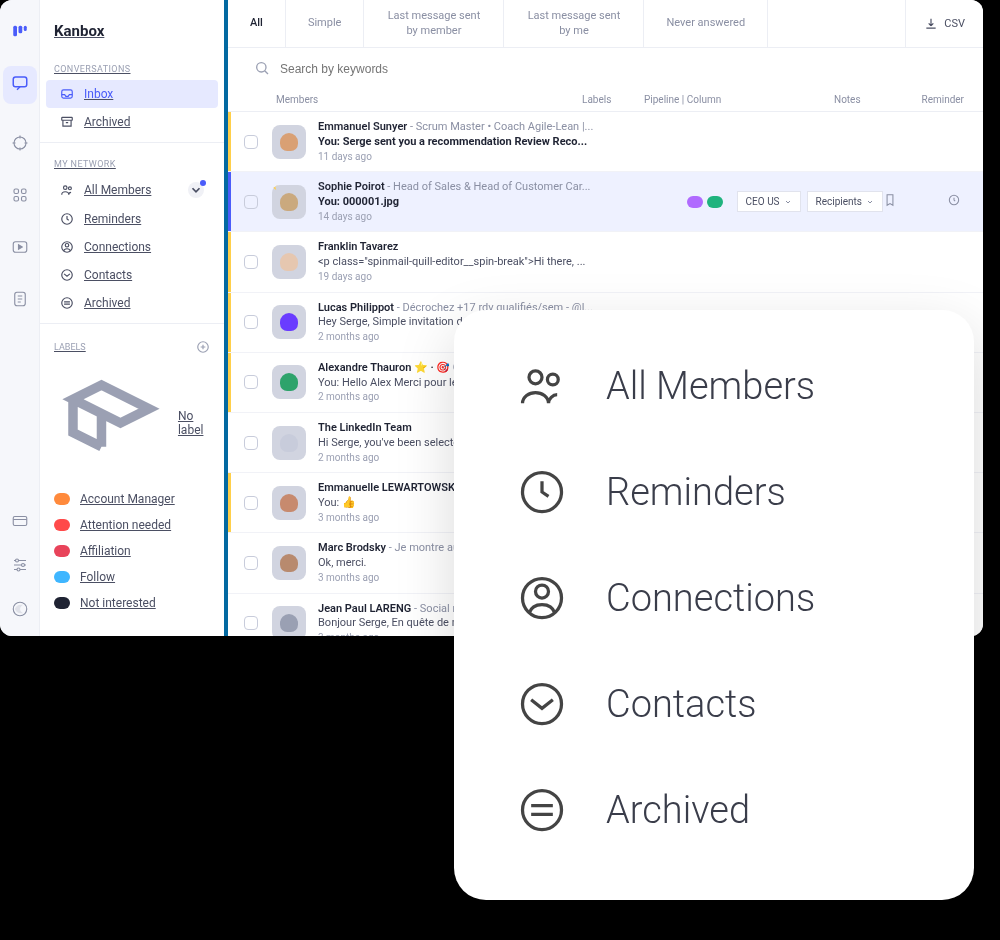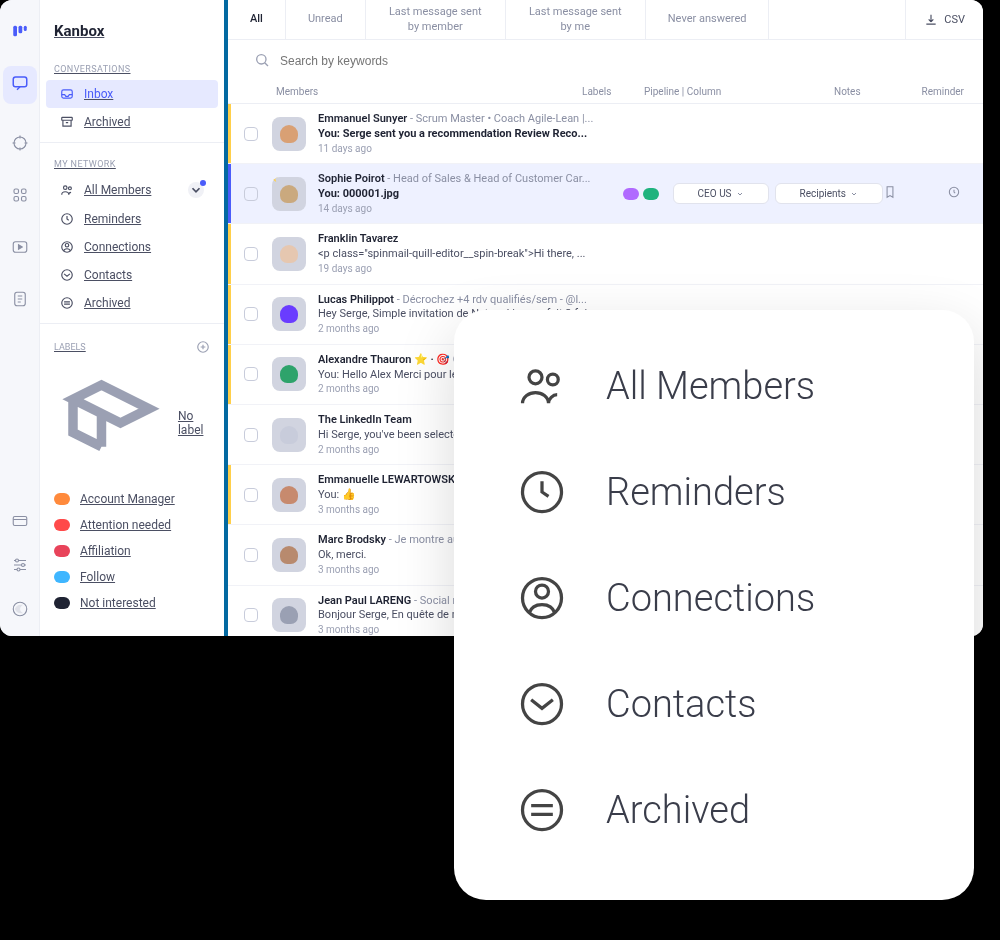--- a/index.html
+++ b/index.html
@@ -18,21 +18,21 @@
 .nav-item.active { background: #e6e9ff; color: #4a5cfa; }
 .nav-item svg { width: 14px; height: 14px; flex: none; }
 .nav-item .chev { margin-left: auto; width: 16px; height: 16px; border-radius: 50%; background: #f0f1f6; display: flex; align-items: center; justify-content: center; position: relative; }
 .nav-item .chev:after { content: ""; position: absolute; top: -2px; right: -2px; width: 6px; height: 6px; background: #4a5cfa; border-radius: 50%; }
 .label-item { display: flex; align-items: center; gap: 10px; padding: 6px 14px; cursor: pointer; color: #4b4f63; }
 .label-dot { width: 16px; height: 12px; border-radius: 6px; flex: none; }
 .labels-head { display: flex; align-items: center; justify-content: space-between; padding: 10px 14px 6px; }
 .labels-head span { font-size: 9px; color: #9ba0b3; text-transform: uppercase; }
 .divider { height: 1px; background: #eceef4; margin: 6px 0; }
 .main { flex: 1; display: flex; flex-direction: column; background: #fff; min-width: 0; }
-.tabs { display: flex; border-bottom: 1px solid #eceef4; height: 40px; position: relative; }
+.tabs { display: flex; border-bottom: 1px solid #eceef4; height: 48px; position: relative; }
 .tab { padding: 0 22px; display: flex; align-items: center; justify-content: center; font-size: 11px; color: #8a8fa3; border-right: 1px solid #eceef4; cursor: pointer; text-align: center; line-height: 1.3; }
 .tab.active { color: #1f2333; font-weight: 500; }
 .tab-wide { width: 140px; }
 .csv-btn { margin-left: auto; border-left: 1px solid #eceef4; display: flex; align-items: center; gap: 6px; padding: 0 18px; font-size: 11px; color: #4b4f63; cursor: pointer; }
 .search-row { display: flex; align-items: flex-end; gap: 10px; padding: 12px 26px; color: #9ba0b3; }
 .search-row input { border: none; outline: none; font-size: 12px; flex: 1; color: #4b4f63; }
 .columns { display: flex; font-size: 10px; color: #8a8fa3; padding: 6px 0 6px 48px; border-bottom: 1px solid #eceef4; }
 .columns span:nth-child(1){ width: 306px; }
 .columns span:nth-child(2){ width: 62px; }
 .columns span:nth-child(3){ width: 190px; }
@@ -49,21 +49,21 @@
 .avatar.star::after { content: "★"; position: absolute; top: -6px; left: -4px; font-size: 12px; color: #ffcf4a; }
 .msg { flex: 1; min-width: 0; font-size: 11px; line-height: 1.35; }
 .msg .name { color: #1f2333; font-weight: 600; }
 .msg .sub { color: #8a8fa3; }
 .msg .preview { color: #4b4f63; white-space: nowrap; overflow: hidden; text-overflow: ellipsis; }
 .msg .preview.bold { font-weight: 700; color: #1f2333; }
 .msg .time { color: #9ba0b3; font-size: 10px; }
 .tag-pills { display: flex; gap: 4px; margin-left: 8px; }
 .tag-pill { width: 16px; height: 12px; border-radius: 6px; }
 .pipe { display: flex; gap: 6px; margin-left: 14px; }
-.pipe-btn { border: 1px solid #e1e3ed; border-radius: 6px; padding: 4px 24px; font-size: 10px; color: #4b4f63; background: #fff; display: flex; align-items: center; gap: 4px; }
+.pipe-btn { border: 1px solid #e1e3ed; border-radius: 0; padding: 4px 8px; font-size: 10px; color: #4b4f63; background: #fff; display: flex; align-items: center; gap: 4px; }
 .row-actions { margin-left: auto; display: flex; gap: 50px; color: #8a8fa3; padding-right: 10px; }
 .row-actions svg { width: 14px; height: 14px; }
 .popup { position: absolute; left: 454px; top: 310px; width: 520px; height: 590px; background: #fff; border-radius: 32px; box-shadow: 0 20px 60px rgba(0,0,0,0.15); padding: 50px 62px; display: flex; flex-direction: column; gap: 54px; }
 .popup-item { display: flex; align-items: center; gap: 38px; color: #3a3d4a; }
 .popup-item svg { width: 52px; height: 52px; stroke: #444; stroke-width: 1.5; fill: none; }
 .popup-item span { font-size: 38px; font-weight: 300; }
 .av-head { width: 100%; height: 100%; display: flex; align-items: center; justify-content: center; }
 .av-head div { width: 18px; height: 18px; border-radius: 50% 50% 40% 40%; }
 </style>
 </head>
@@ -218,21 +218,21 @@
         <div class="label-item">
           <span class="label-dot" style="background:#1f2333"></span>
           <span>Not interested</span>
         </div>
       </div>
   </div>
 
   <div class="main">
     <div class="tabs">
       <div class="tab active ">All</div>
-        <div class="tab ">Unread</div>
+        <div class="tab ">Simple</div>
         <div class="tab tab-wide">Last message sent by member</div>
         <div class="tab tab-wide">Last message sent by me</div>
         <div class="tab ">Never answered</div>
       <div class="csv-btn">
         <svg width="14" height="14" viewBox="0 0 24 24" fill="none" stroke="#4b4f63" stroke-width="2">
             <path d="M12 3v12m0 0l-4-4m4 4l4-4M4 19h16"></path>
           </svg>
         <span>CSV</span>
       </div>
     </div>
@@ -312,21 +312,21 @@
           </span>
         </div>
         <div class="row unread">
           <span class="chk"></span>
           <span class="avatar ">
             <div class="av-head">
               <div style="background:#6a3cff"></div>
             </div>
           </span>
           <span class="msg">
-            <div><span class="name">Lucas Philippot</span><span class="sub"> - Décrochez +4 rdv qualifiés/sem - @l...</span></div>
+            <div><span class="name">Lucas Philippot</span><span class="sub"> - Décrochez +17 rdv qualifiés/sem - @l...</span></div>
             <div class="preview ">Hey Serge, Simple invitation de Networking, ça fait 3 foi...</div>
             <div class="time">2 months ago</div>
           </span>
         </div>
         <div class="row unread">
           <span class="chk"></span>
           <span class="avatar ">
             <div class="av-head">
               <div style="background:#2ea36b"></div>
             </div>

